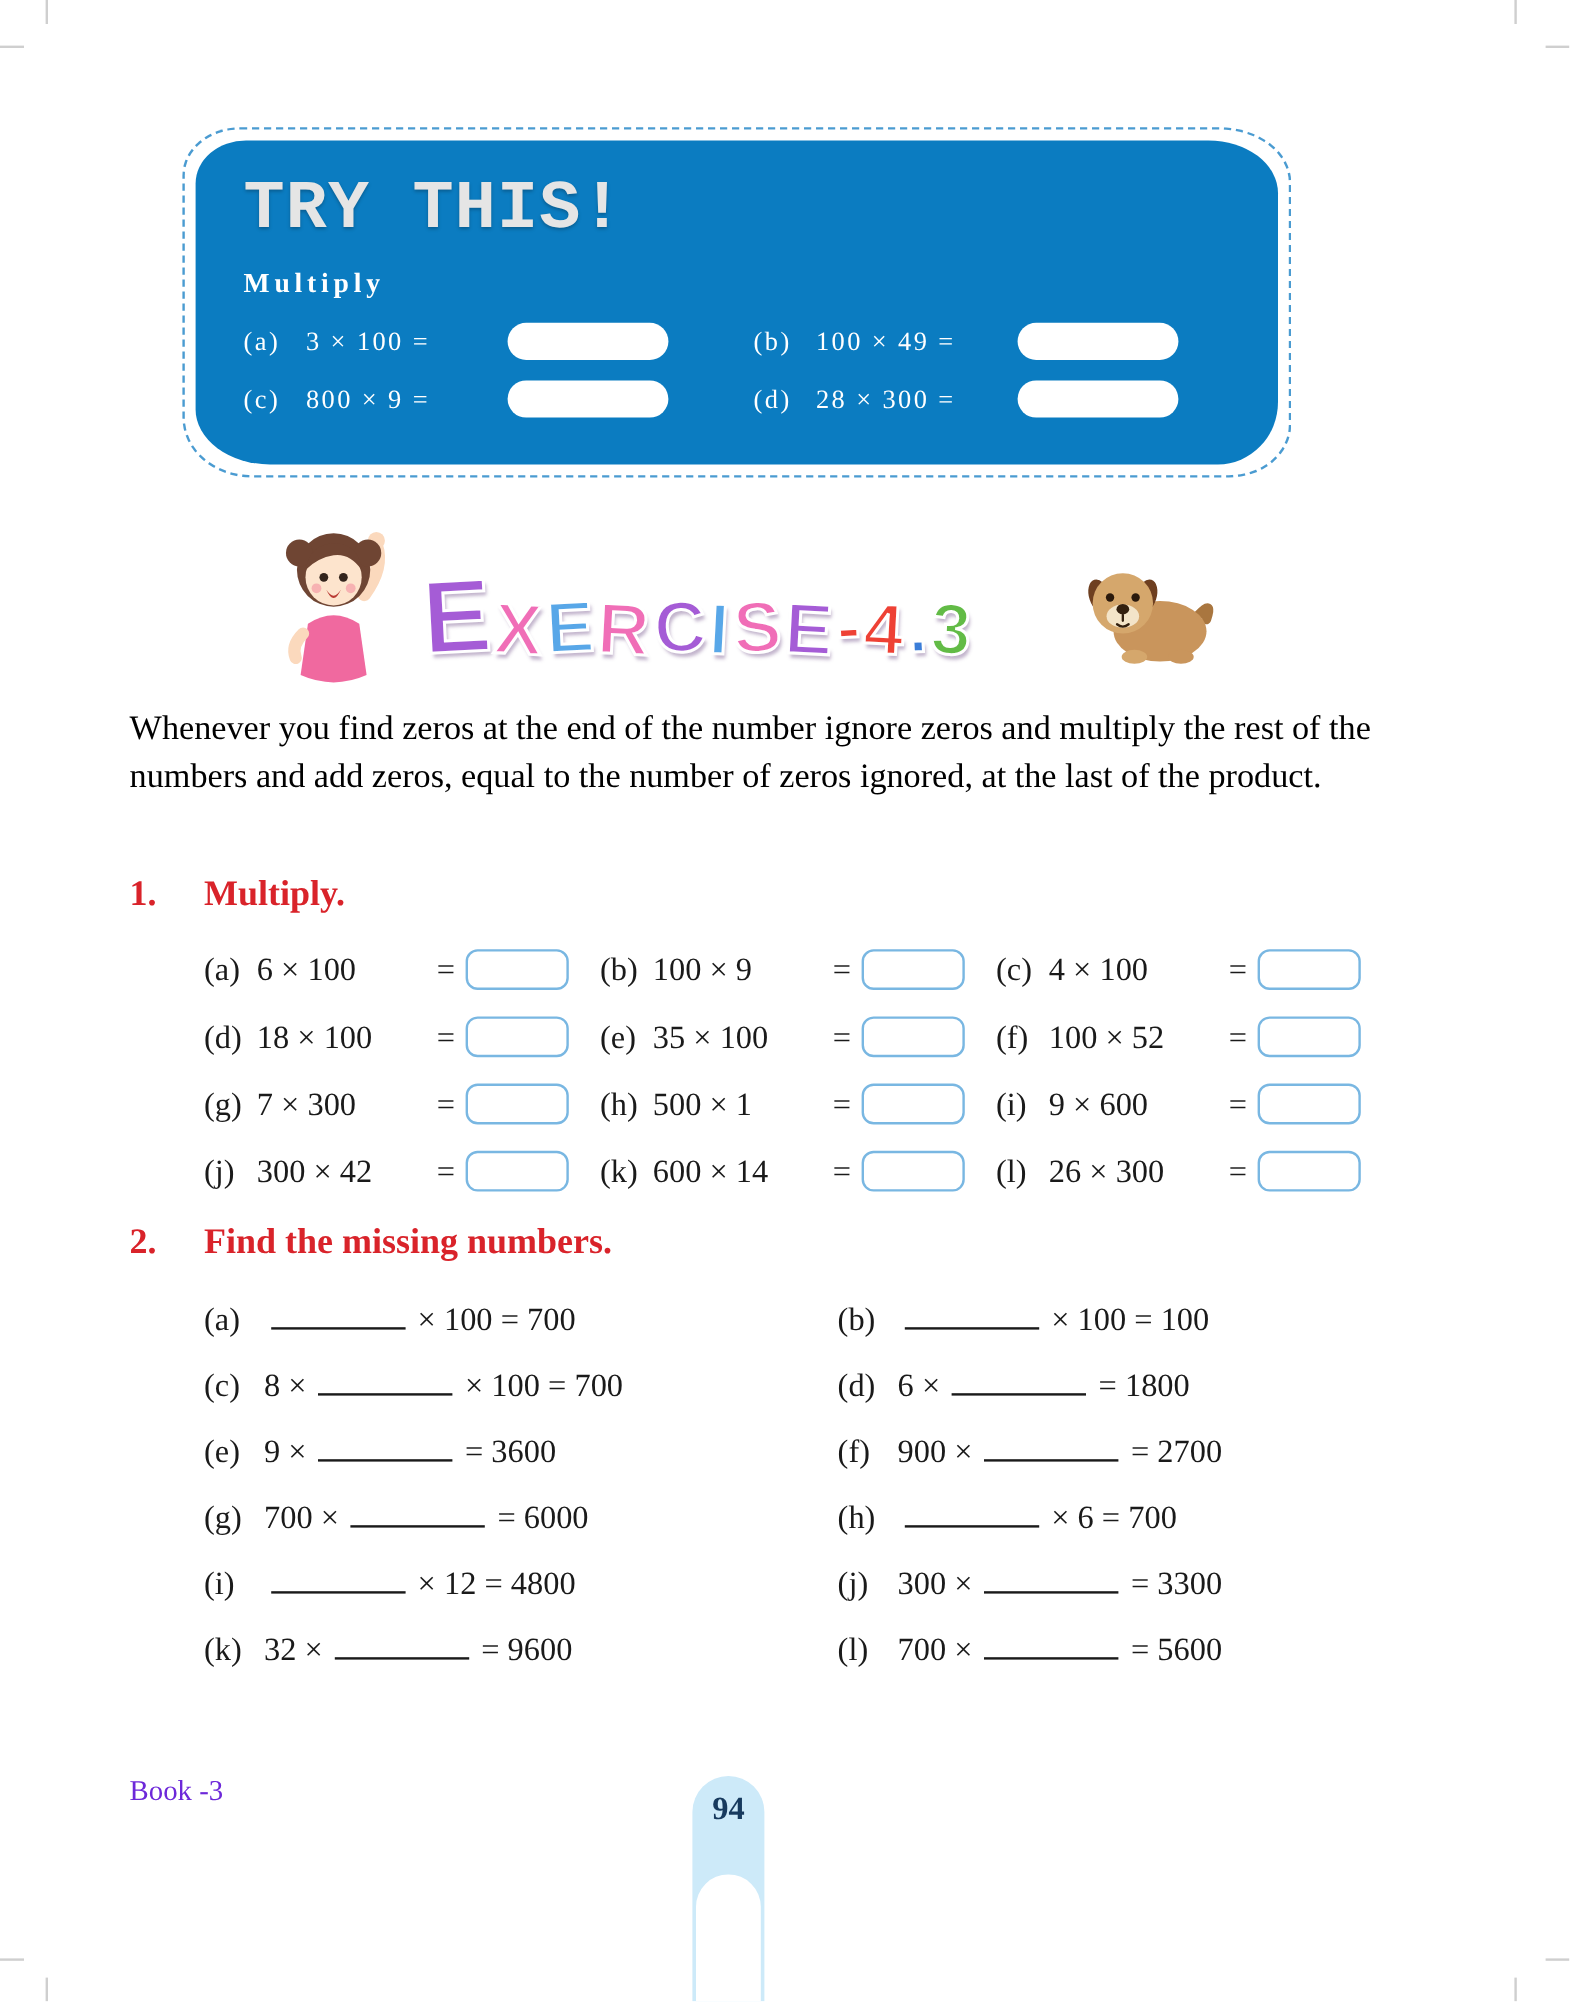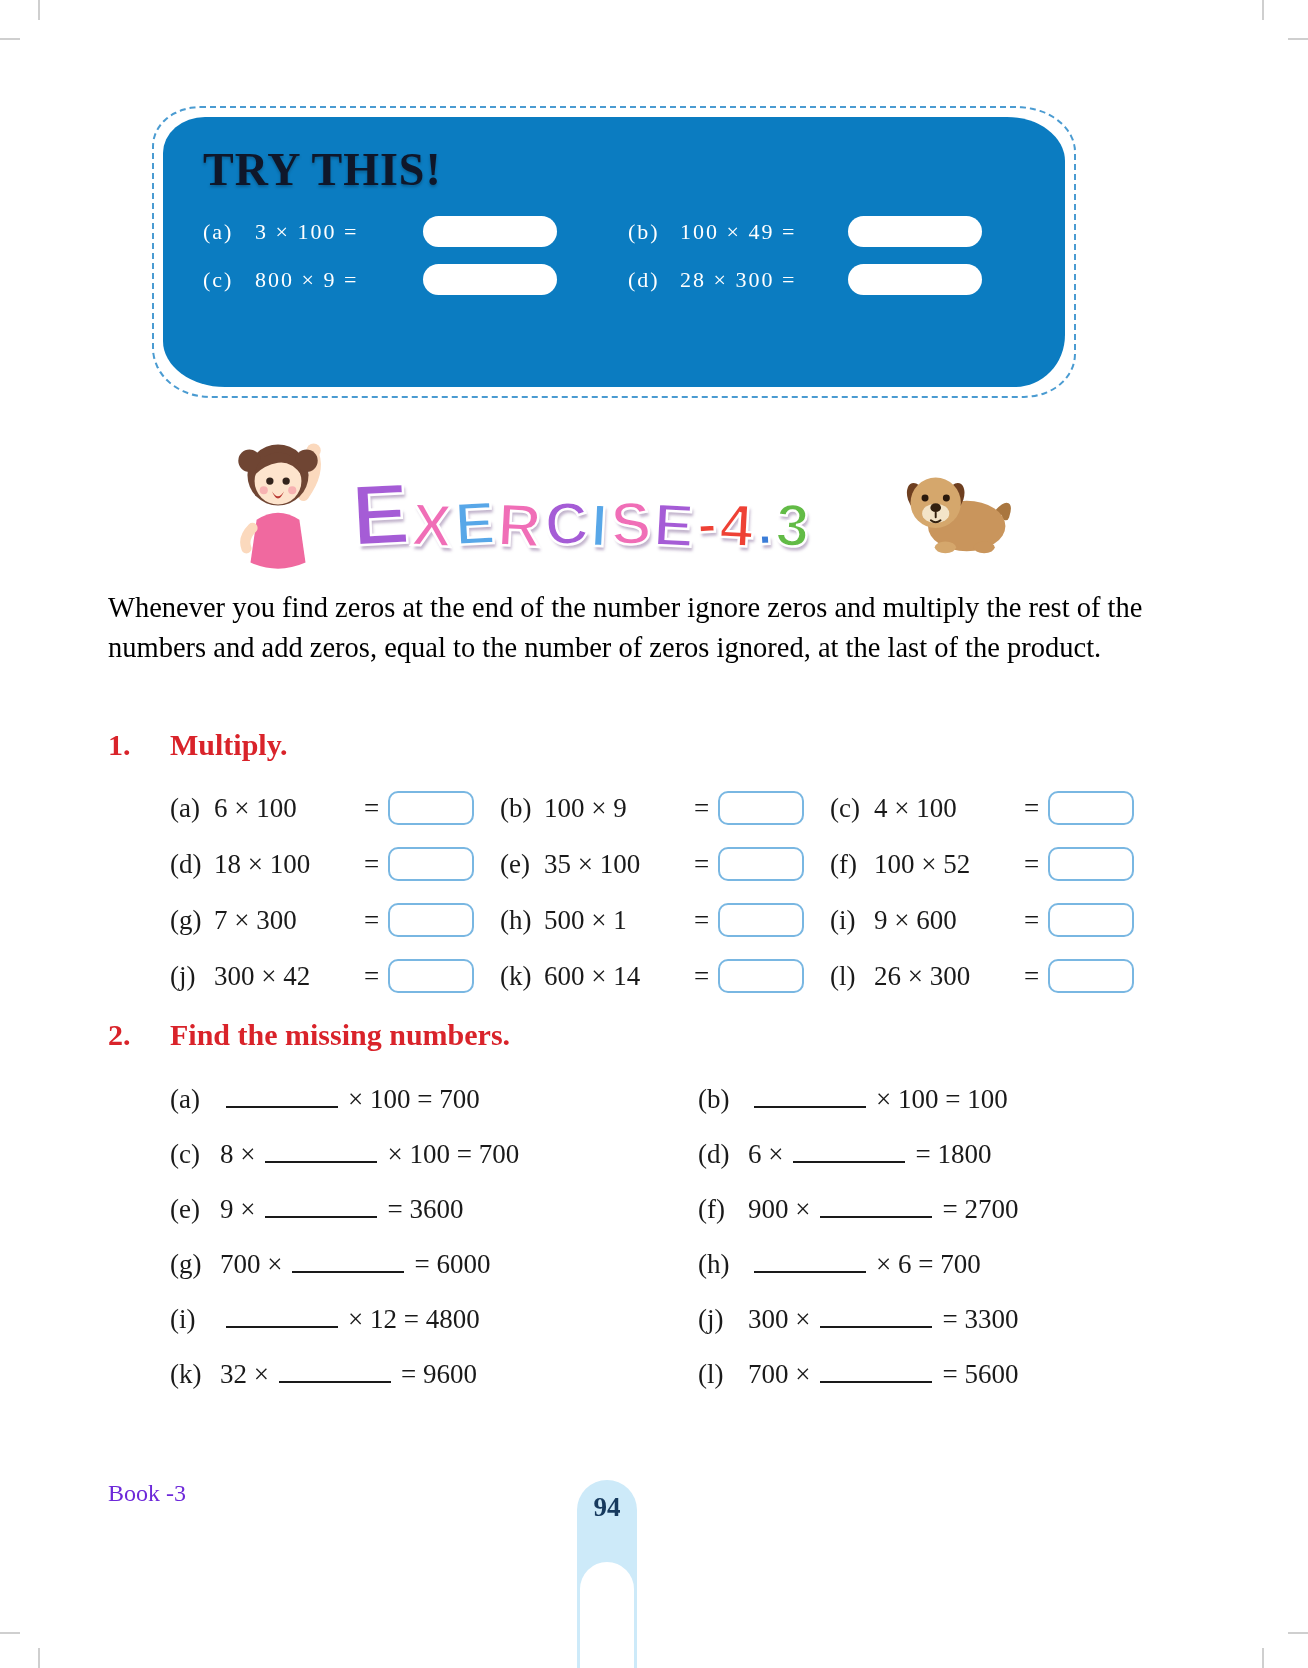--- a/index.html
+++ b/index.html
@@ -34,25 +34,25 @@
     padding: 9px;
   }
   .try-this-inner {
     width: 100%; height: 100%;
     background: #0b7cc1;
     border-radius: 42px 58px 50px 62px / 36px 44px 52px 46px;
     padding: 26px 30px 0 40px;
     color: #ffffff;
   }
   .tt-title {
-    font-family: Liberation Serif, serif;
-    font-size: 46px;
+    font-family: Liberation Mono, monospace;
+    font-size: 57px;
     font-weight: 800;
     letter-spacing: 1px;
-    color: #0f172a;
+    color: #e5e5e5;
     text-shadow: 0 2px 3px rgba(0,0,0,0.25);
   }
   .tt-subtitle {
     margin-top: 16px;
     font-size: 23px;
     font-weight: bold;
     letter-spacing: 4px;
     color: #ffffff;
   }
   .tt-grid {
@@ -211,20 +211,21 @@
   <div class="crop tr-v"></div>
   <div class="crop tr-h"></div>
   <div class="crop bl-v"></div>
   <div class="crop bl-h"></div>
   <div class="crop br-v"></div>
   <div class="crop br-h"></div>
 
   <div class="try-this-outer">
     <div class="try-this-inner">
       <div class="tt-title">TRY THIS!</div>
+      <div class="tt-subtitle">Multiply</div>
       <div class="tt-grid">
         <div class="tt-item">
           <span class="tt-label">(a)</span>
           <span class="tt-expr">3 × 100 =</span>
           <span class="tt-pill"></span>
         </div>
         <div class="tt-item">
           <span class="tt-label">(b)</span>
           <span class="tt-expr">100 × 49 =</span>
           <span class="tt-pill"></span>

